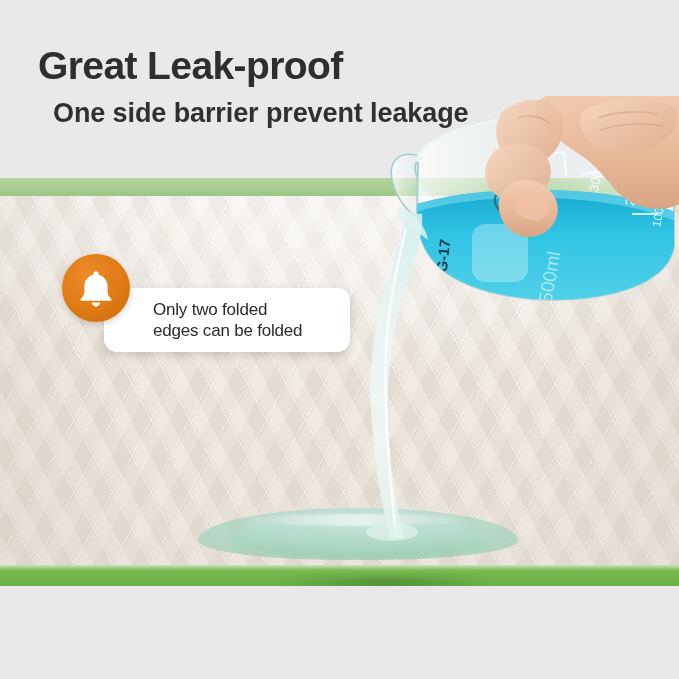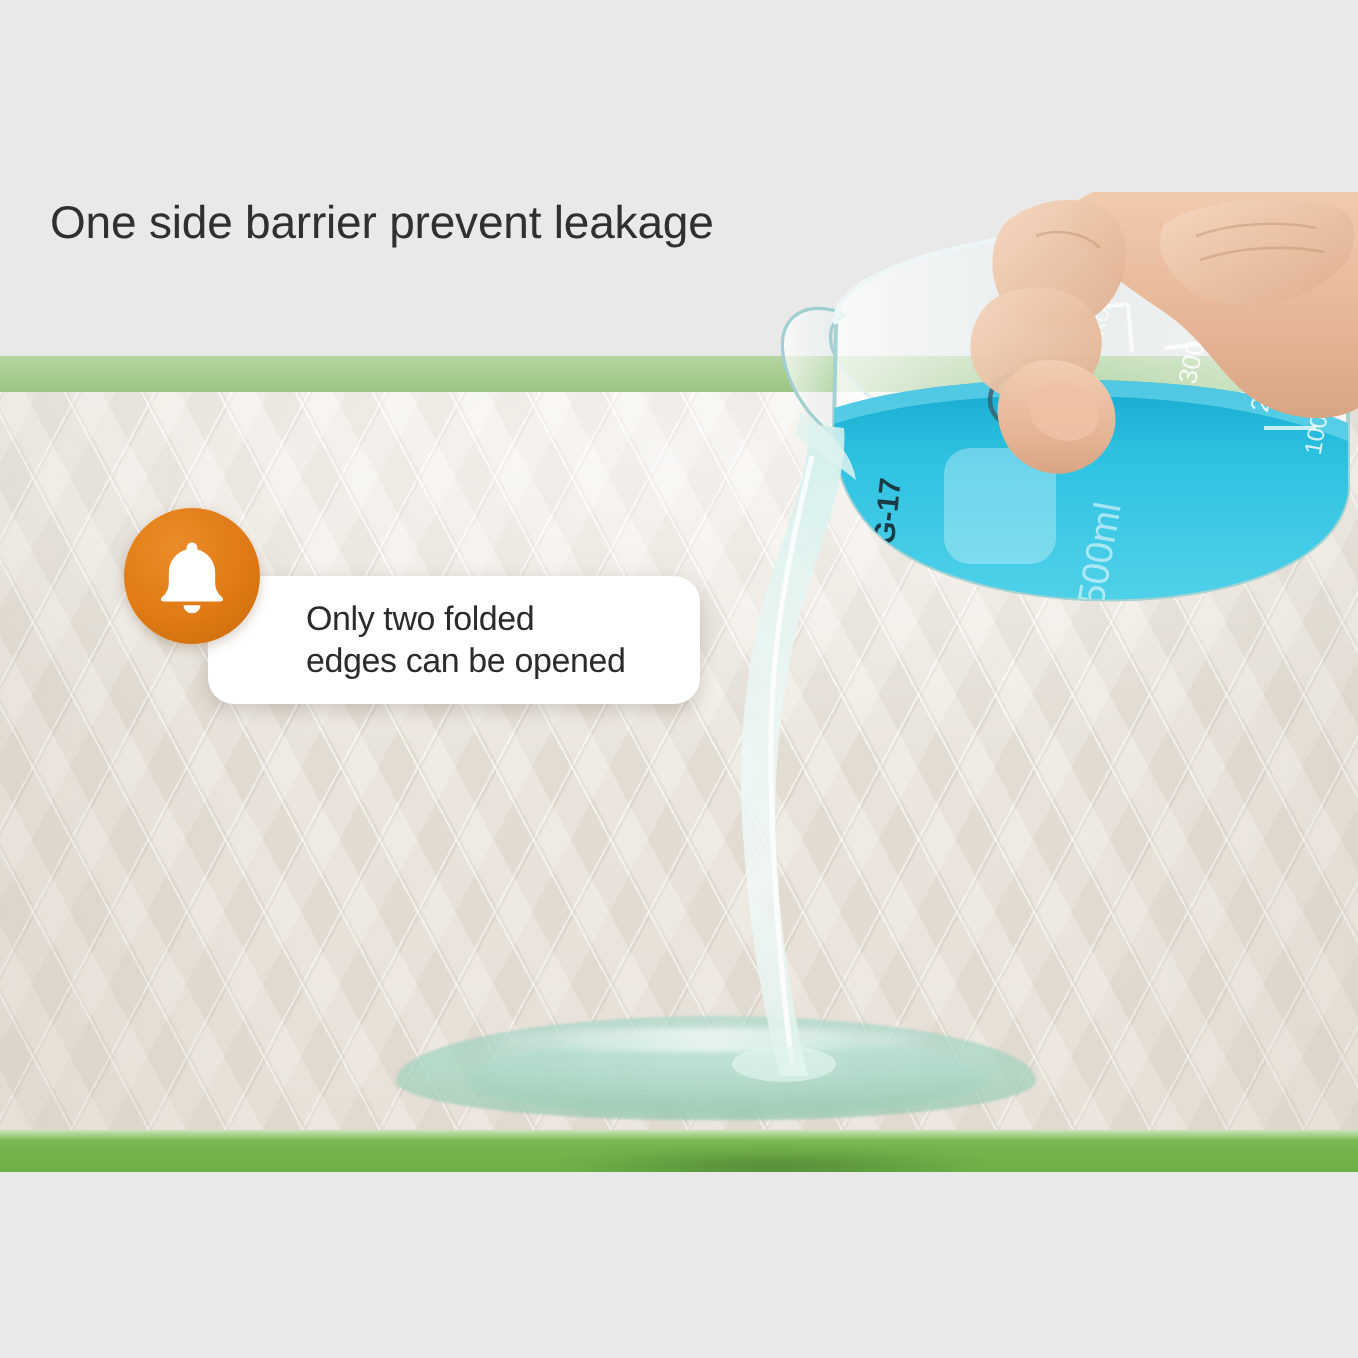--- a/index.html
+++ b/index.html
@@ -12,22 +12,22 @@
   .stage{position:relative;width:679px;height:679px;overflow:hidden;background:#e9e9e9;}
 
   
   .header{position:absolute;left:0;top:0;width:679px;height:178px;background:#e9e9e9;}
   .title{
     position:absolute;left:38px;top:44px;
     font-size:39px;font-weight:bold;letter-spacing:-0.6px;
     color:#2e2e2e;white-space:nowrap;
   }
   .subtitle{
-    position:absolute;left:25px;top:98px;
-    font-size:23px;font-weight:normal;letter-spacing:-0.1px;
+    position:absolute;left:53px;top:98px;
+    font-size:27px;font-weight:bold;letter-spacing:-0.1px;
     color:#30302f;white-space:nowrap;
   }
 
   
   .mat{position:absolute;left:0;top:178px;width:679px;height:408px;overflow:hidden;}
   .mat-top-edge{
     position:absolute;left:0;top:0;width:679px;height:18px;
     background:linear-gradient(180deg,#b6d5a1 0%,#a9ce92 45%,#9cc684 100%);
   }
   .mat-top-shadow{
@@ -127,20 +127,21 @@
     box-shadow:0 2px 6px rgba(90,60,20,.25);
   }
   .bell{position:absolute;left:16px;top:14px;width:36px;height:40px;}
 </style>
 </head>
 <body>
 
 <div class="stage">
 
   <div class="header">
+    <div class="title">Great Leak-proof</div>
     <div class="subtitle">One side barrier prevent leakage</div>
   </div>
 
   <div class="mat">
     <div class="mat-top-edge"></div>
     <div class="mat-top-shadow"></div>
 
     <div class="mat-surface">
       <div class="quilt"></div>
       <div class="quilt-puff"></div>
@@ -275,21 +276,21 @@
     <path d="M400,206 C414,214 426,226 428,240 C418,232 406,224 398,218 Z" fill="#dff2ee" opacity=".85"></path>
 
     <path d="M406,228 C398,262 388,306 386,352 C384,398 388,470 396,532" fill="none" stroke="#ffffff" stroke-width="2.6" opacity=".75"></path>
 
     <ellipse cx="392" cy="532" rx="26" ry="9" fill="#e4f4ef" opacity=".65"></ellipse>
   </svg>
 
   <div class="callout-card"></div>
   <div class="callout-text">
     <div>Only two folded</div>
-    <div>edges can be opened</div>
+    <div>edges can be folded</div>
   </div>
   <div class="callout-badge">
     <svg class="bell" viewBox="0 0 36 40">
       <path d="M18 3.2 C19.5 3.2 20.7 4.4 20.7 5.9 L20.7 6.8
                C25.9 8.1 29.6 12.8 29.6 18.4 L29.6 23.6
                C29.6 26.2 30.7 28.6 32.6 30.3 L33.2 30.9
                C33.9 31.5 33.4 32.7 32.5 32.7 L3.5 32.7
                C2.6 32.7 2.1 31.5 2.8 30.9 L3.4 30.3
                C5.3 28.6 6.4 26.2 6.4 23.6 L6.4 18.4
                C6.4 12.8 10.1 8.1 15.3 6.8 L15.3 5.9

